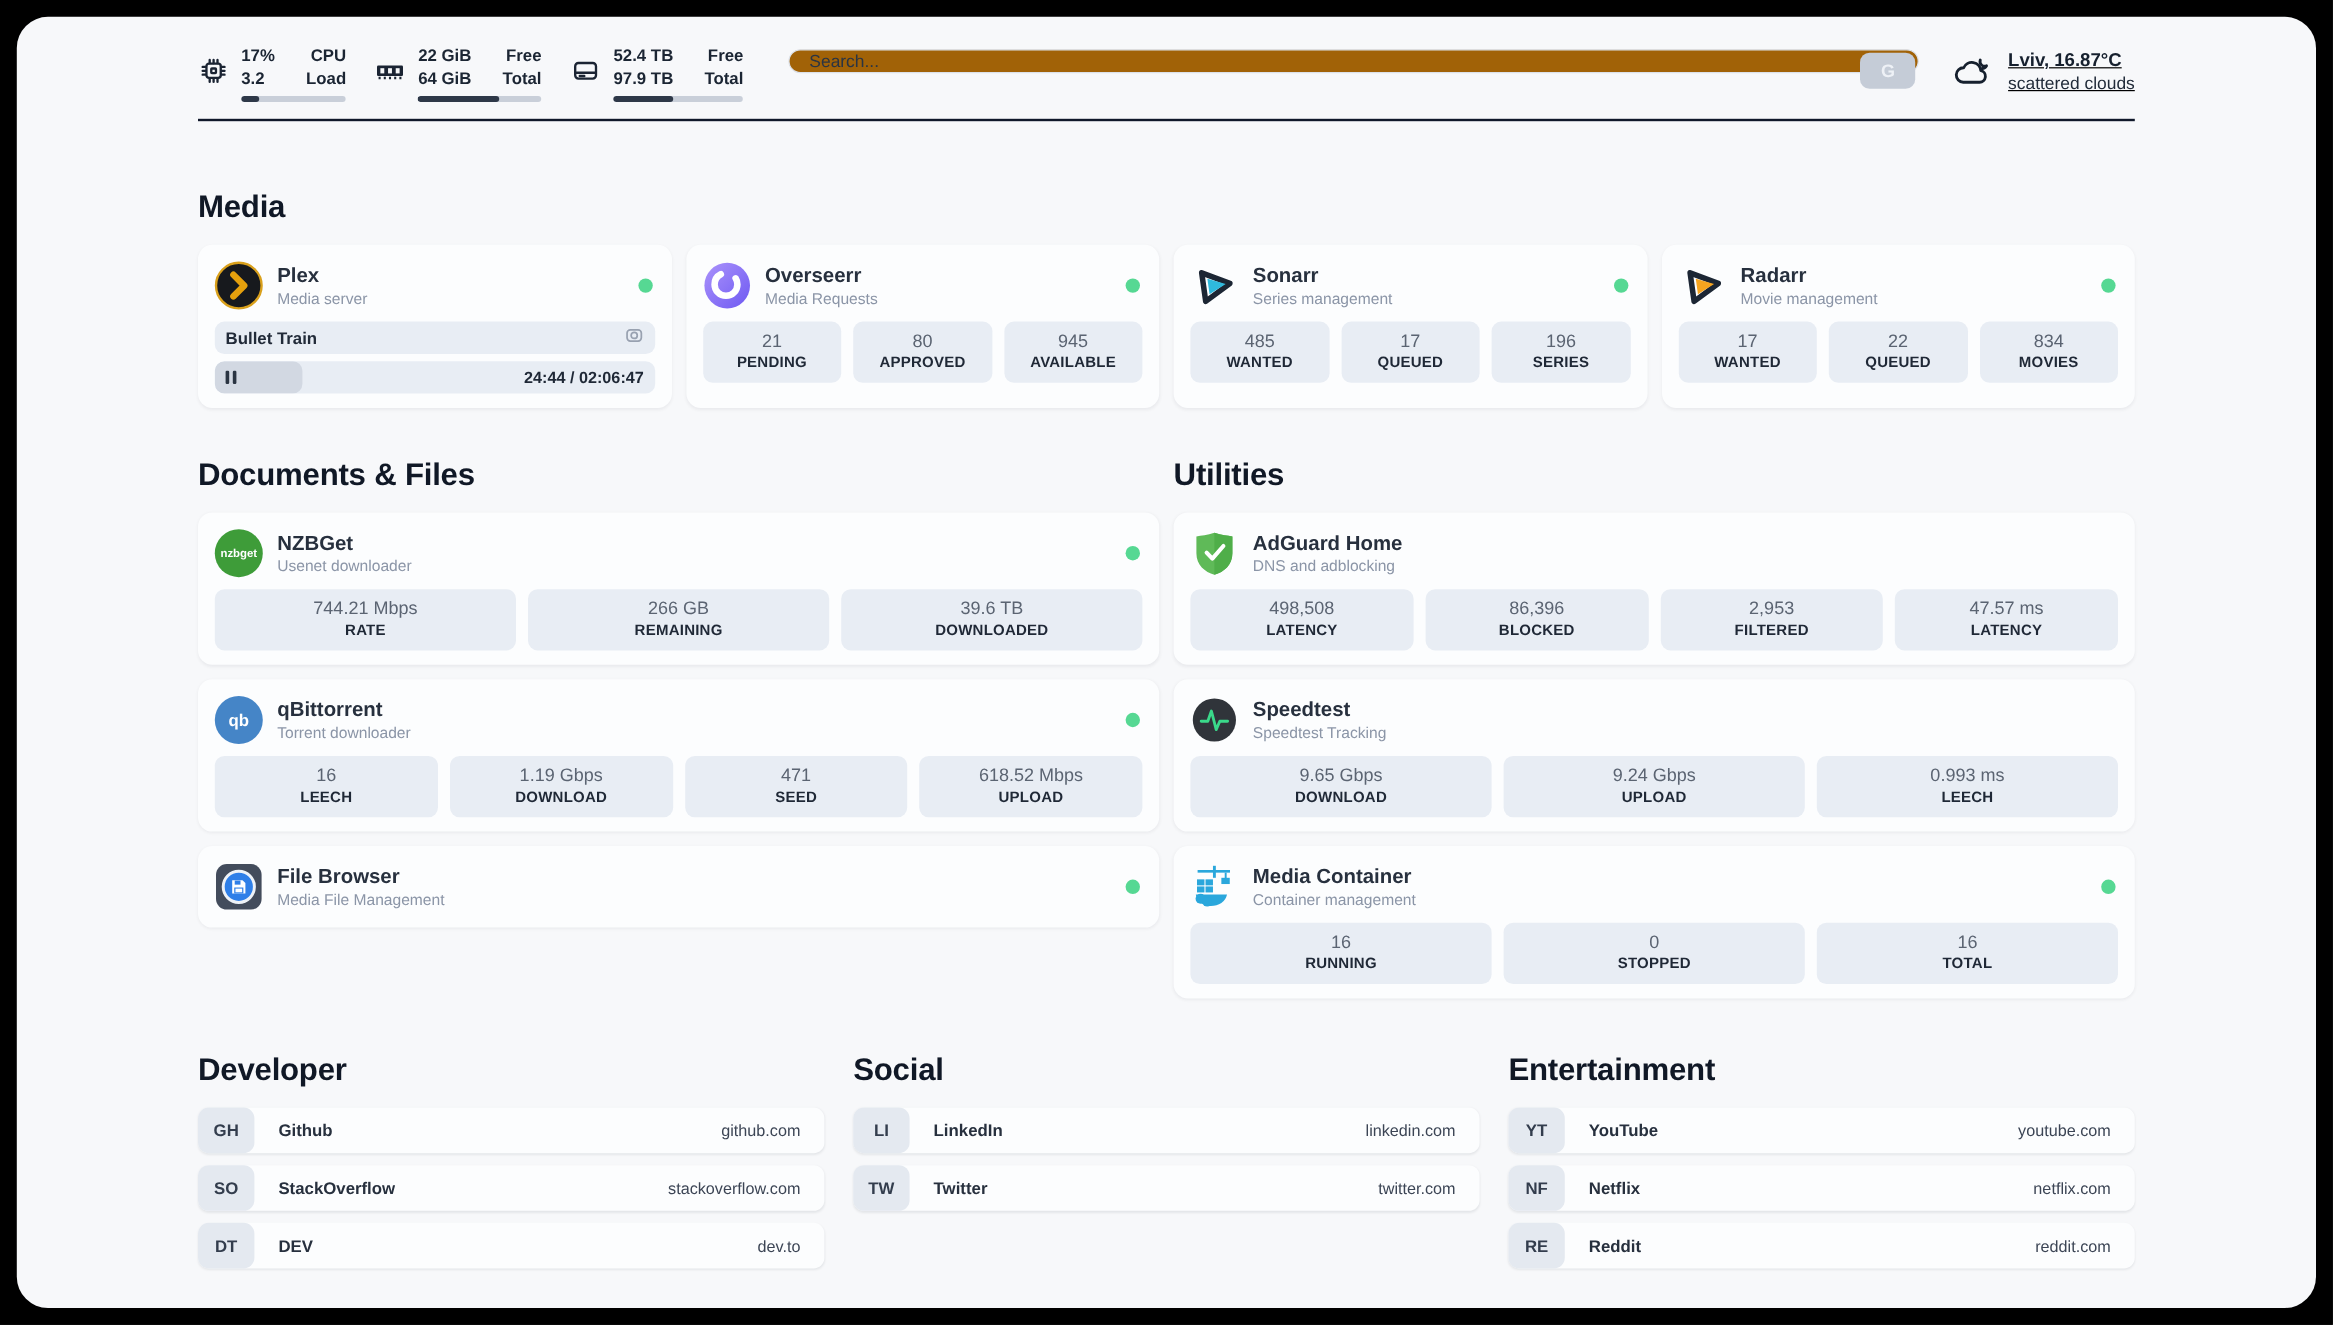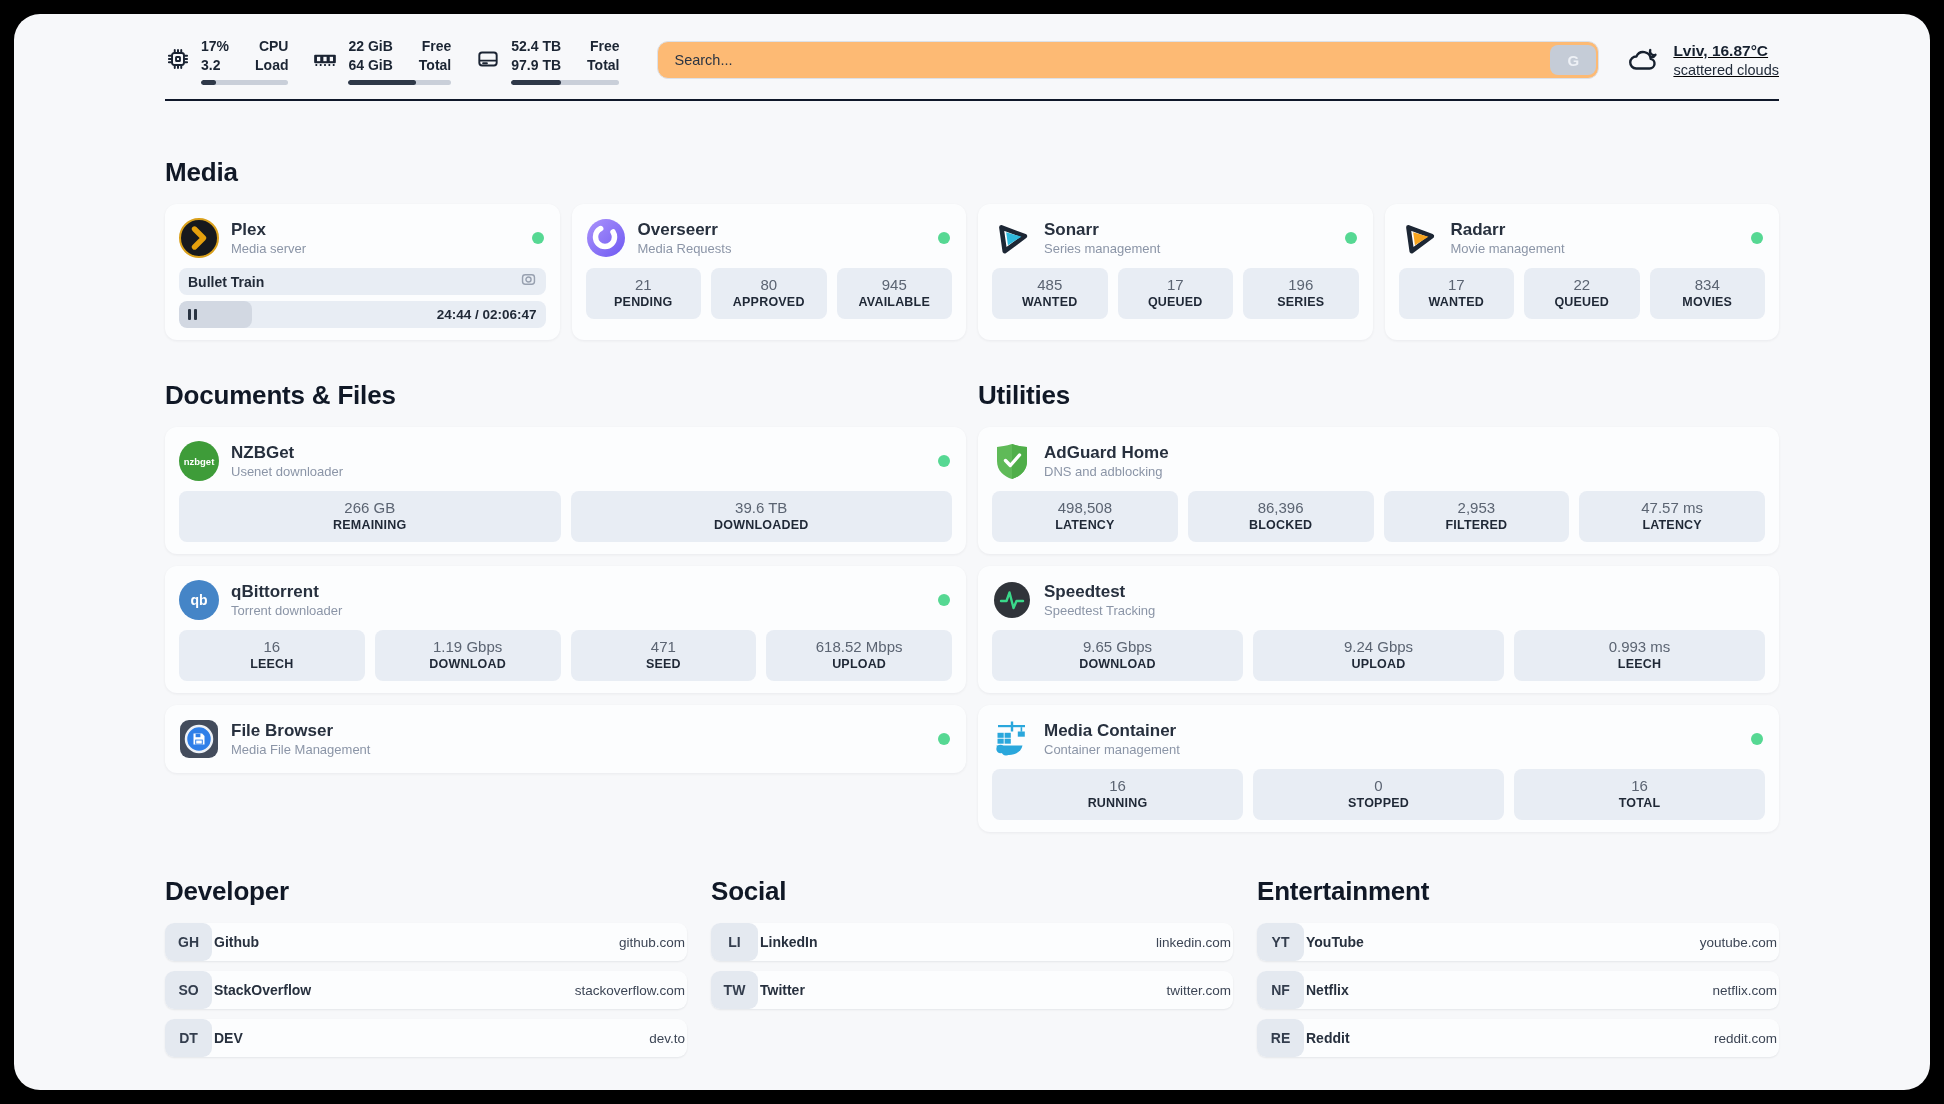--- a/index.html
+++ b/index.html
@@ -9,22 +9,22 @@
 
   
   .topbar { display:flex; align-items:flex-start; }
   .sys-widget { display:flex; gap:10px; margin-right:24px; }
   .sys-icon { width:26px; height:26px; margin-top:8px; flex:0 0 auto; }
   .sys-grid { display:grid; grid-template-columns:auto auto; column-gap:26px; row-gap:2px;
               font-size:14px; font-weight:700; color:#1b2533; line-height:17px; }
   .sys-grid .lbl { text-align:right; }
   .sys-bar { margin-top:6px; height:5px; border-radius:3px; background:#c9cfd9; overflow:hidden; }
   .sys-bar-fill { display:block; height:100%; background:#2e3848; border-radius:3px; }
-  .searchbox { flex:1; margin:3px 28px 0 14px; height:38px; background:#fdba74; border:1px solid #dce1e9;
-               border-radius:11px; display:flex; align-items:center; padding:2px; }
+  .searchbox { flex:1; margin:3px 28px 0 14px; height:20px; background:#a16207; border:1px solid #dce1e9;
+               border-radius:11px; display:flex; align-items:flex-start; padding:2px; }
   .searchbox input { flex:1; border:none; outline:none; background:transparent; padding:0 14px;
                      font-size:14.5px; color:#1b2533; font-family:inherit; }
   .searchbox input::placeholder { color:#2a3443; opacity:1; }
   .search-btn { width:46px; height:30px; border:none; border-radius:8px; background:#c5ccd7;
                 color:#eef1f6; font-size:15px; font-weight:700; cursor:pointer; }
   .weather { display:flex; gap:12px; margin-top:3px;text-decoration:underline; }
   .weather-icon { width:34px; height:30px; margin-top:4px; }
   .weather-loc { font-size:15.5px; font-weight:700; color:#16202e; line-height:20px; }
   .weather-cond { font-size:14.5px; color:#222c3a; line-height:19px; }
   .divider { margin-top:14px; height:2px; background:#10182a; border:none; }
@@ -71,21 +71,21 @@
   .nzbget-circle { background:#3e9c39; }
   .nzbget-circle span { color:#fff; font-size:9.5px; font-weight:700; }
   .qb-circle { background:#4585c7; }
   .qb-circle span { color:#fff; font-size:14px; font-weight:700; }
 
   
   .link-row { display:flex; align-items:stretch; height:38px; background:#fcfdfe; border-radius:9px;
               box-shadow:0 1px 2px rgba(16,24,40,.08); margin-bottom:10px; cursor:pointer; }
   .link-badge { width:47px; background:#e4e9f0; border-radius:9px; display:flex; align-items:center;
                 justify-content:center; font-size:14px; font-weight:700; color:#333d4d; flex:0 0 auto; }
-  .link-body { flex:1; display:flex; align-items:center; justify-content:space-between; padding:0 2px; min-width:0; }
+  .link-body { flex:1; display:flex; align-items:center; justify-content:space-between; padding:0 20px; min-width:0; }
   .link-name { font-size:14px; font-weight:700; color:#27303e; }
   .link-url { font-size:13.5px; color:#3c4555; }
 </style>
 </head>
 <body>
 
 <div class="frame">
   <div class="inner">
 
     <div class="topbar">
@@ -327,20 +327,24 @@
             <span class="app-icon circle nzbget-circle">
                 <span>nzbget</span>
               </span>
             <div class="app-meta">
               <div class="app-name">NZBGet</div>
               <div class="app-sub">Usenet downloader</div>
             </div>
             <span class="dot"></span>
           </div>
           <div class="stats">
+            <div class="stat">
+              <div class="stat-value">744.21 Mbps</div>
+              <div class="stat-label">RATE</div>
+            </div>
             <div class="stat">
               <div class="stat-value">266 GB</div>
               <div class="stat-label">REMAINING</div>
             </div>
             <div class="stat">
               <div class="stat-value">39.6 TB</div>
               <div class="stat-label">DOWNLOADED</div>
             </div>
           </div>
         </div>

